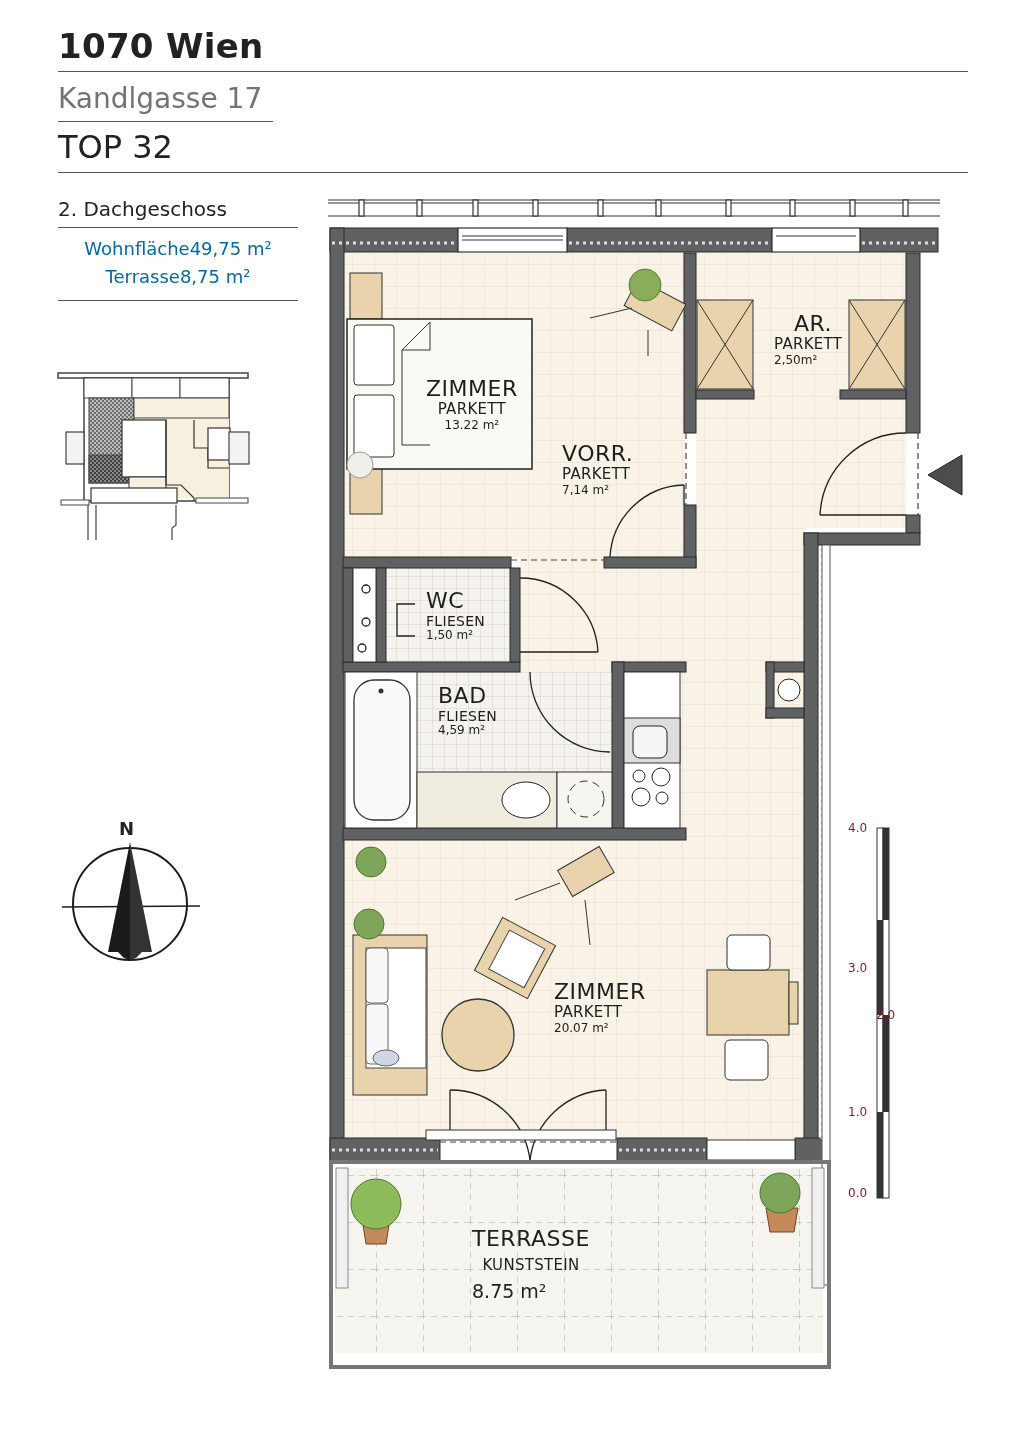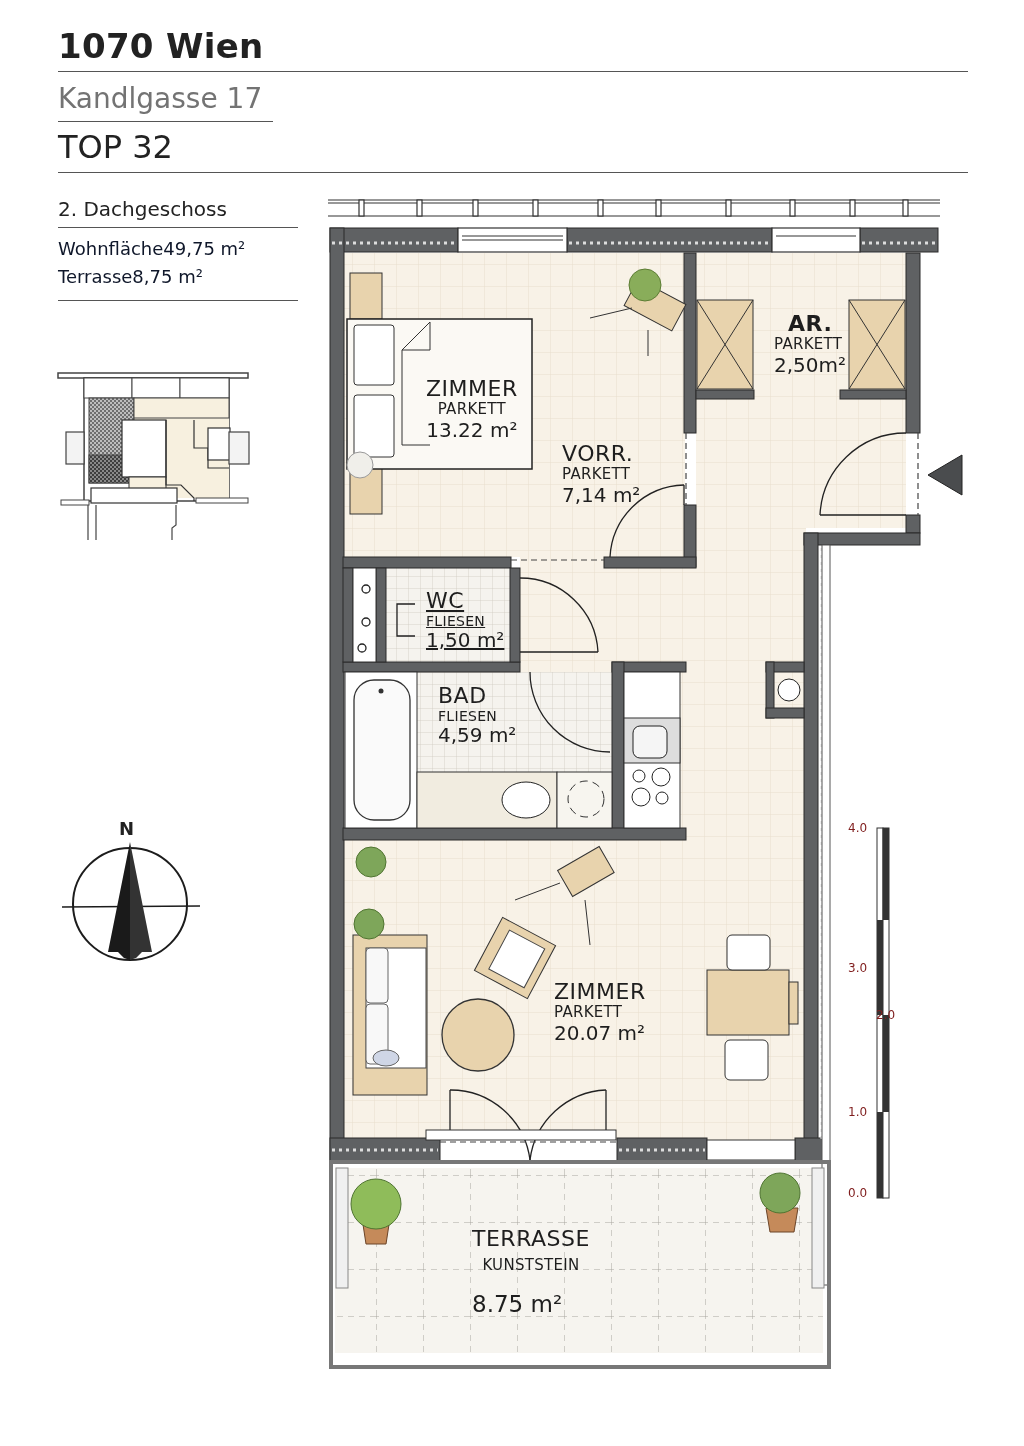--- a/index.html
+++ b/index.html
@@ -4,25 +4,25 @@
 <style>
   html, body { margin:0; padding:0; background:#ffffff; }
   body { width:1024px; height:1446px; position:relative; overflow:hidden;
          font-family:"DejaVu Sans", "Liberation Sans", sans-serif; color:#222; }
   .abs { position:absolute; }
   .title-city { left:58px; top:26px; font-size:34px; font-weight:bold; letter-spacing:0.3px; color:#222; }
   .rule { position:absolute; height:0; border-top:1.5px solid #555; }
   .title-street { left:58px; top:82px; font-size:28px; color:#737373; }
   .title-top { left:58px; top:128px; font-size:32px; color:#222; }
   .floor-label { left:58px; top:197px; font-size:20px; color:#222; }
-  .area-row { position:absolute; left:58px; width:240px; font-size:18px; display:flex; justify-content:flex-start; color:#0f172a; }
+  .area-row { position:absolute; left:58px; width:240px; font-size:18px; display:flex; justify-content:center; color:#0369a1; }
   .plan-text { position:absolute; color:#1e1e1e; line-height:1.15; white-space:nowrap; }
   .room-name { font-size:22px; letter-spacing:0.5px; }
   .room-floor { font-size:15px; letter-spacing:0.3px; }
-  .room-area { font-size:20px; }
+  .room-area { font-size:12px; }
   .scale-label { position:absolute; font-size:12px; color:#7f1d1d; }
   .compass-n { left:119px; top:818px; font-size:18px; font-weight:bold; }
 </style>
 </head>
 <body>
 
 <div class="abs title-city">1070 Wien</div>
 <div class="rule" style="left:58px; top:71px; width:910px;"></div>
 <div class="abs title-street">Kandlgasse 17</div>
 <div class="rule" style="left:58px; top:121px; width:215px;"></div>
@@ -302,42 +302,42 @@
   <div class="room-name">ZIMMER</div>
   <div class="room-floor">PARKETT</div>
   <div class="room-area">13.22 m²</div>
 </div>
 <div class="plan-text" style="left:562px; top:441px;">
   <div class="room-name">VORR.</div>
   <div class="room-floor">PARKETT</div>
   <div class="room-area">7,14 m²</div>
 </div>
 <div class="plan-text" style="left:774px; top:311px;">
-  <div class="room-name" style="margin-left:14px;font-weight:bold;">AR.</div>
+  <div class="room-name" style="margin-left:20px;">AR.</div>
   <div class="room-floor">PARKETT</div>
   <div class="room-area">2,50m²</div>
 </div>
-<div class="plan-text" style="left:426px; top:588px;text-decoration:underline;">
+<div class="plan-text" style="left:426px; top:588px;">
   <div class="room-name">WC</div>
   <div class="room-floor" style="font-size:14px;">FLIESEN</div>
   <div class="room-area">1,50 m²</div>
 </div>
 <div class="plan-text" style="left:438px; top:683px;">
   <div class="room-name">BAD</div>
   <div class="room-floor" style="font-size:14px;">FLIESEN</div>
   <div class="room-area">4,59 m²</div>
 </div>
 <div class="plan-text" style="left:554px; top:979px;">
   <div class="room-name">ZIMMER</div>
   <div class="room-floor">PARKETT</div>
   <div class="room-area">20.07 m²</div>
 </div>
 <div class="plan-text" style="left:472px; top:1226px;">
   <div class="room-name">TERRASSE</div>
   <div class="room-floor" style="margin-top:6px;text-align:center;">KUNSTSTEIN</div>
-  <div class="room-area" style="margin-top:16px; font-size:23px;">8.75 m²</div>
+  <div class="room-area" style="margin-top:6px; font-size:19px;">8.75 m²</div>
 </div>
 
 <div class="scale-label" style="left:848px; top:821px;">4.0</div>
 <div class="scale-label" style="left:848px; top:913px;margin-top:48px;">3.0</div>
 <div class="scale-label" style="left:848px; top:1008px;margin-left:28px;">2.0</div>
 <div class="scale-label" style="left:848px; top:1105px;">1.0</div>
 <div class="scale-label" style="left:848px; top:1186px;">0.0</div>
 
 </body></html>

